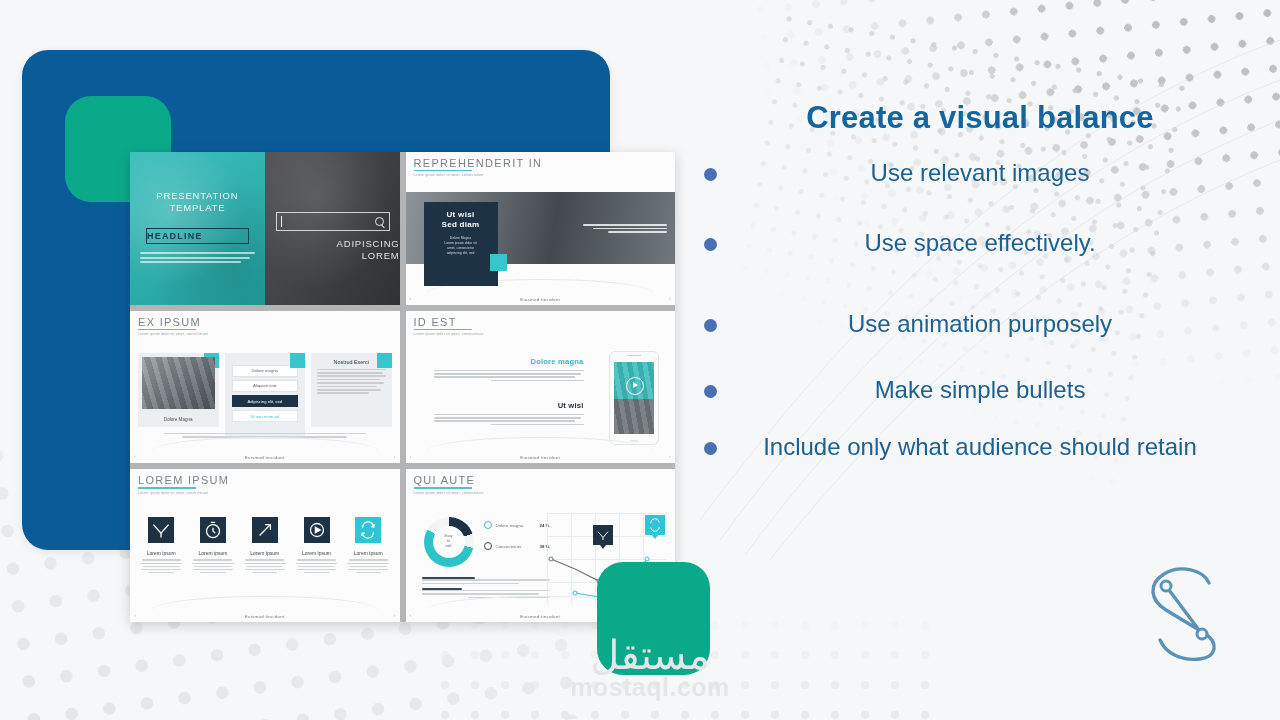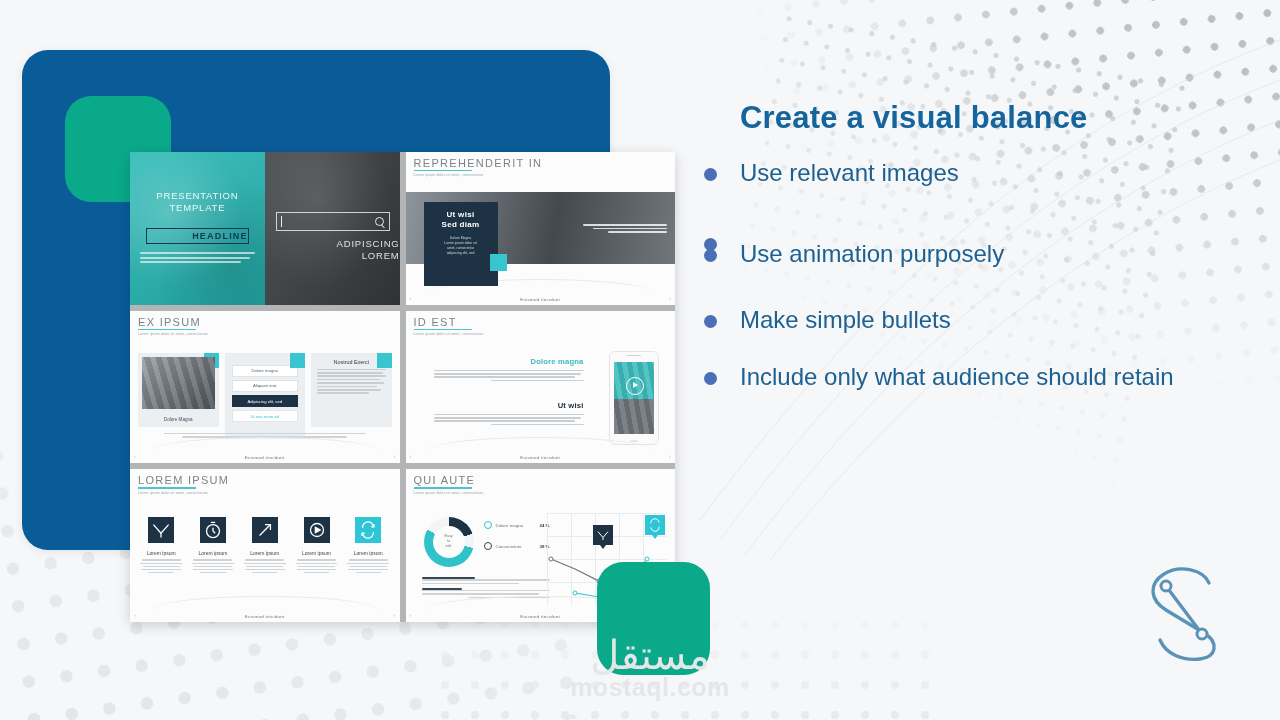--- a/index.html
+++ b/index.html
@@ -76,21 +76,21 @@
   .m1 .left:after{content:"";position:absolute;inset:0;background:
      radial-gradient(ellipse at 30% 40%, rgba(255,255,255,.20), transparent 55%),
      radial-gradient(ellipse at 75% 75%, rgba(0,0,0,.12), transparent 55%);}
   .m1 .right{width:50%;background:#3c4043;position:relative;overflow:hidden;}
   .m1 .right:after{content:"";position:absolute;inset:0;background:
      linear-gradient(120deg, rgba(255,255,255,.10), rgba(0,0,0,.22)),
      radial-gradient(ellipse at 40% 30%, rgba(255,255,255,.14), transparent 60%);}
   .m1 .ltxt{position:absolute;left:6px;right:6px;top:38px;z-index:2;color:#eafaf8;text-align:center;
      letter-spacing:.8px;font-size:9.5px;line-height:12px;}
   .m1 .headline{position:absolute;left:16px;right:16px;top:76px;z-index:2;border:1.2px solid #0e3a55;
-     text-align:right;color:#0e3a55;font-weight:bold;font-size:9px;letter-spacing:1.2px;padding:2px 0;}
+     text-align:left;color:#0e3a55;font-weight:bold;font-size:9px;letter-spacing:1.2px;padding:2px 0;}
   .m1 .lbody{position:absolute;left:10px;right:10px;top:100px;z-index:2;}
   .m1 .lbody i{display:block;height:2px;background:rgba(255,255,255,.62);margin-bottom:2.5px;border-radius:1px;}
   .m1 .search{position:absolute;left:50%;margin-left:-56px;top:60px;width:112px;height:17px;border:1px solid rgba(255,255,255,.75);z-index:2;}
   .m1 .search .bar{position:absolute;left:4px;top:3px;width:1px;height:11px;background:rgba(255,255,255,.9);}
   .m1 .search .mag{position:absolute;right:5px;top:4px;width:7px;height:7px;border:1px solid rgba(255,255,255,.85);border-radius:50%;}
   .m1 .search .mag:after{content:"";position:absolute;right:-2px;bottom:-2px;width:4px;height:1px;background:rgba(255,255,255,.85);transform:rotate(45deg);}
   .m1 .rtxt{position:absolute;left:0;right:0;top:86px;z-index:2;text-align:right;color:#dfe2e4;font-size:9.5px;line-height:12px;letter-spacing:.8px;}
 
   
   .msheet{background:#fcfcfc;width:100%;height:100%;position:relative;padding:0;}
@@ -167,21 +167,21 @@
   .m6 .para i{display:block;height:1.6px;background:#ced3d7;margin-bottom:2px;border-radius:1px;}
   .m6 .para i.b{background:#3a4750;}
   .m6 .chart{position:absolute;right:8px;top:44px;width:120px;height:92px;}
   .m6 .grid{position:absolute;inset:0;background-image:linear-gradient(#e9ecee 1px,transparent 1px),linear-gradient(90deg,#e9ecee 1px,transparent 1px);background-size:24px 23px;}
   .m6 .pin{position:absolute;width:20px;height:20px;background:#1d3244;}
   .m6 .pin:after{content:"";position:absolute;left:50%;margin-left:-3px;bottom:-4px;border-top:4px solid #1d3244;border-left:3px solid transparent;border-right:3px solid transparent;}
   .m6 .pin.teal{background:#2ec6d6;}
   .m6 .pin.teal:after{border-top-color:#2ec6d6;}
 
   
-  .rightcol{position:absolute;left:700px;top:100px;width:520px;}
+  .rightcol{position:absolute;left:700px;top:100px;width:520px;text-align:center;}
   .r-title{font-size:31px;font-weight:bold;color:#14659e;letter-spacing:.2px;margin:0 0 22px 40px;}
   .blist{list-style:none;margin:0;padding:0;}
   .blist li{position:relative;padding-left:40px;color:#1d6092;font-size:24px;line-height:29px;}
   .blist li .bdot{position:absolute;left:4px;top:10px;width:13px;height:13px;border-radius:50%;background:#4a6fb5;}
 
   
   .wm{position:absolute;left:555px;top:636px;width:190px;text-align:center;color:#e4e6e8;pointer-events:none;}
   .wm .ar{font-size:40px;line-height:38px;font-weight:normal;}
   .wm .en{font-size:25px;line-height:26px;font-weight:bold;letter-spacing:.5px;}
 
@@ -518,20 +518,21 @@
 
   <div class="rightcol">
     <div class="r-title">Create a visual balance</div>
     <ul class="blist">
       <li style="margin-bottom:41px">
         <span class="bdot"></span>
         <span>Use relevant images</span>
       </li>
       <li style="margin-bottom:52px">
         <span class="bdot"></span>
+        <span>Use space effectively.</span>
       </li>
       <li style="margin-bottom:37px">
         <span class="bdot"></span>
         <span>Use animation purposely</span>
       </li>
       <li style="margin-bottom:28px">
         <span class="bdot"></span>
         <span>Make simple bullets</span>
       </li>
       <li>

